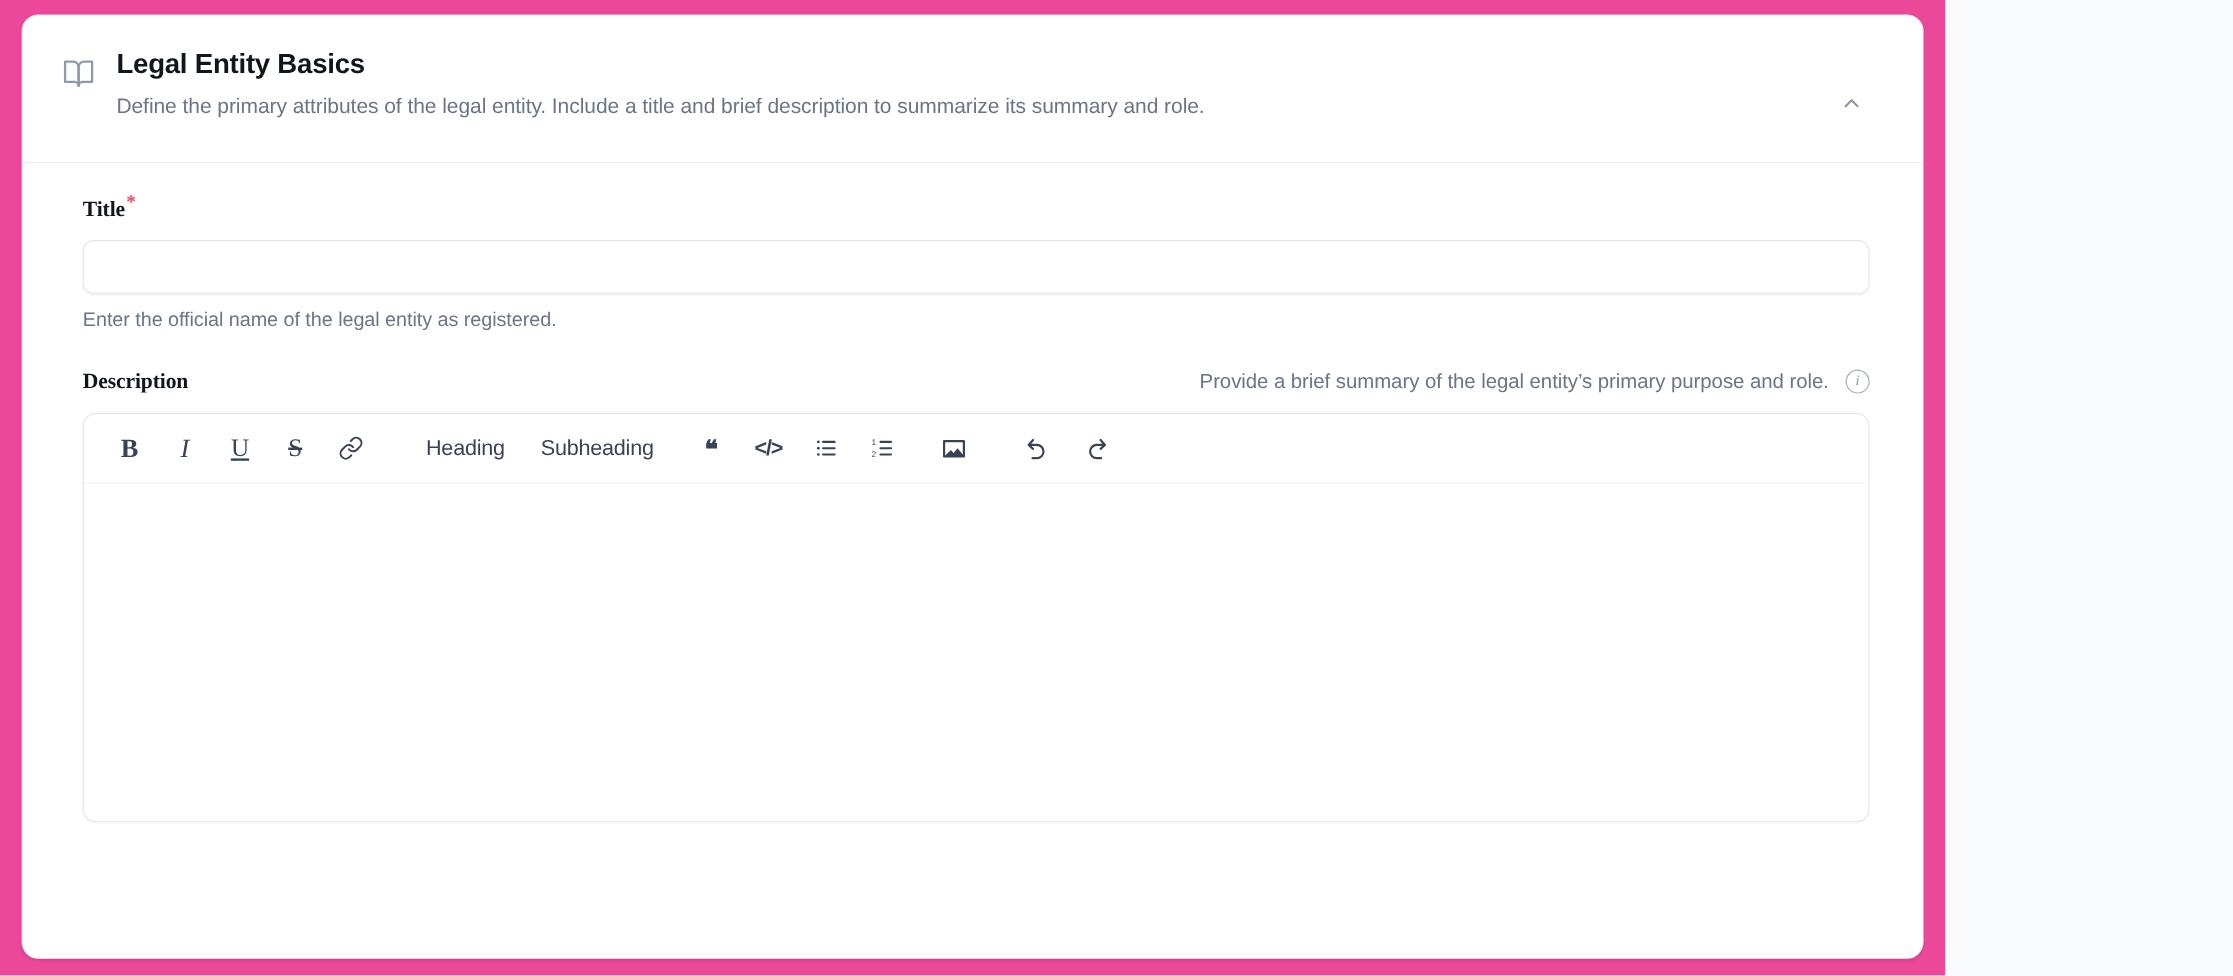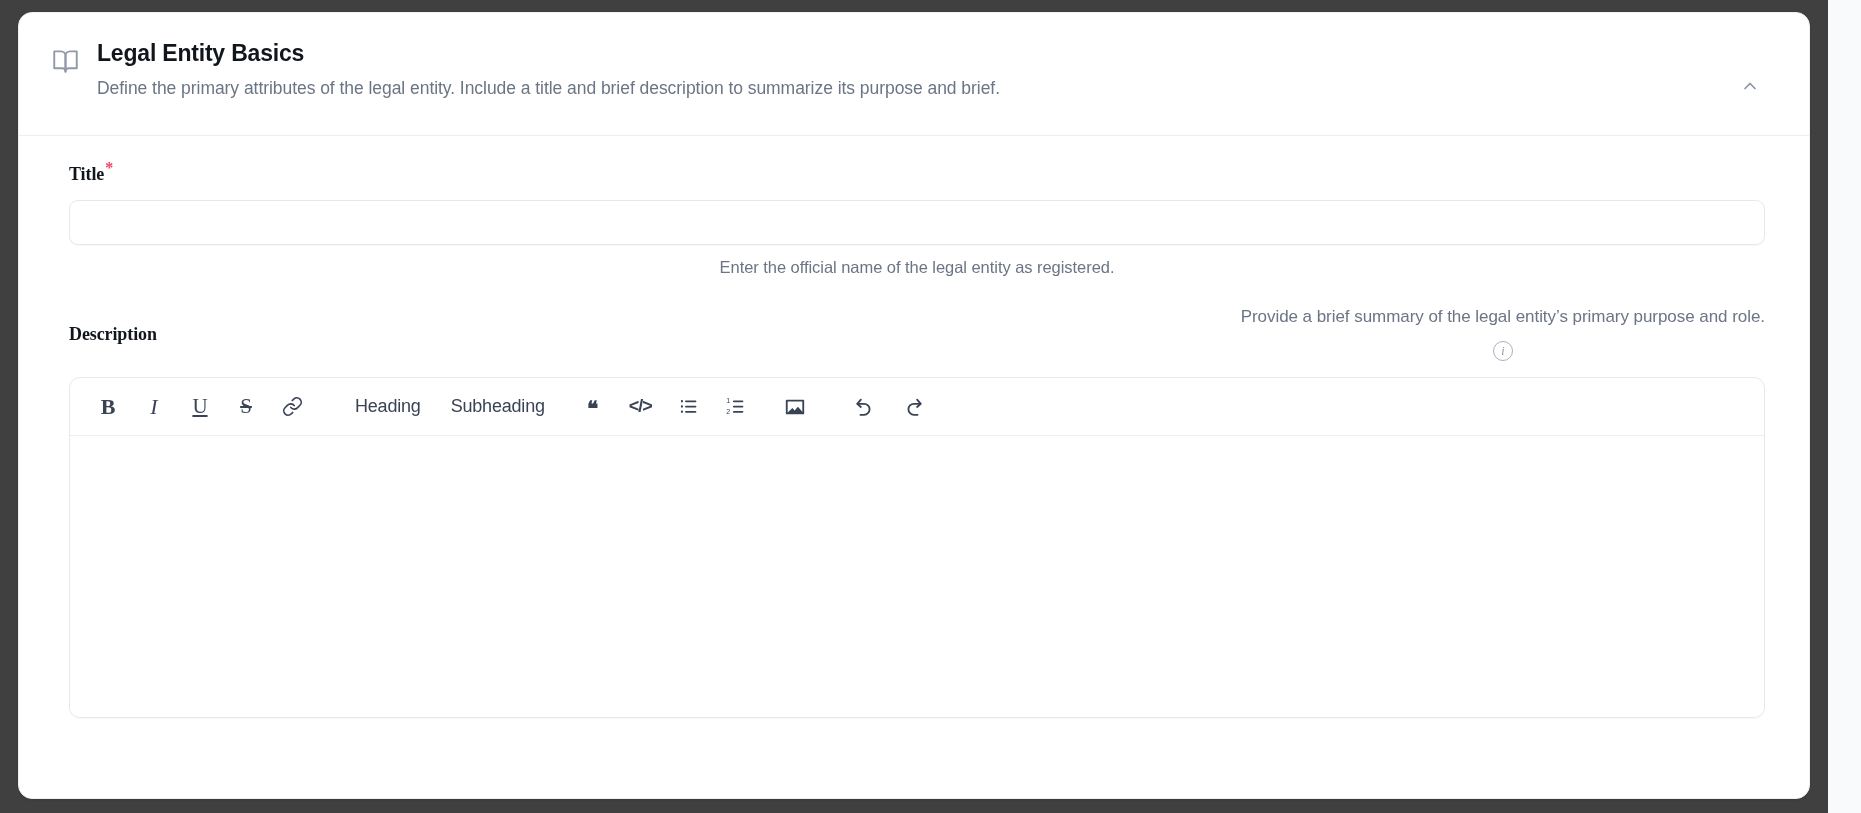--- a/index.html
+++ b/index.html
@@ -7,23 +7,23 @@
     margin: 0;
     padding: 0;
     width: 1861px;
     height: 813px;
     background: #f8fafc;
     font-family: "Liberation Sans", sans-serif;
     -webkit-font-smoothing: antialiased;
   }
 
   .page {
-    width: 1828px;
+    width: 1621px;
     height: 813px;
-    background: #404040;
+    background: #ec4899;
     padding: 12px 18px 14px 18px;
   }
 
   .card {
     background: #ffffff;
     border: 1px solid #eef0f3;
     border-radius: 14px;
     box-shadow: 0 1px 3px rgba(16,24,40,0.06), 0 1px 2px rgba(16,24,40,0.04);
     height: 787px;
     overflow: hidden;
@@ -120,34 +120,32 @@
     outline: none;
     box-shadow: 0 1px 1.5px rgba(16,24,40,0.04);
   }
   .text-input::placeholder { color: #a6adba; }
 
   .helper-text {
     font-size: 16.5px;
     color: #6b7585;
     margin-top: 13px;
     letter-spacing: -0.05px;
-    text-align: center;
   }
 
   .desc-row {
     display: flex;
     align-items: center;
     justify-content: space-between;
     margin-top: 30px;
   }
   .desc-hint-wrap {
     display: flex;
     align-items: center;
     gap: 14px;
-    flex-direction: column;
   }
   .desc-hint {
     font-size: 17px;
     color: #6b7585;
     letter-spacing: -0.05px;
   }
   .info-icon {
     width: 20px;
     height: 20px;
     border-radius: 50%;
@@ -245,21 +243,21 @@
 
     <div class="card-header">
       <span class="header-icon">
         <svg width="27" height="27" viewBox="0 0 24 24" fill="none" stroke="currentColor" stroke-width="1.7" stroke-linecap="round" stroke-linejoin="round">
           <path d="M2 3h6a4 4 0 0 1 4 4v14a3 3 0 0 0-3-3H2z"></path>
           <path d="M22 3h-6a4 4 0 0 0-4 4v14a3 3 0 0 1 3-3h7z"></path>
         </svg>
       </span>
       <div class="header-text">
         <h1 class="card-title">Legal Entity Basics</h1>
-        <p class="card-subtitle">Define the primary attributes of the legal entity. Include a title and brief description to summarize its purpose and brief.</p>
+        <p class="card-subtitle">Define the primary attributes of the legal entity. Include a title and brief description to summarize its summary and role.</p>
       </div>
       <button class="collapse-btn">
         <svg width="20" height="20" viewBox="0 0 24 24" fill="none" stroke="currentColor" stroke-width="2.1" stroke-linecap="round" stroke-linejoin="round">
           <polyline points="18 15 12 9 6 15"></polyline>
         </svg>
       </button>
     </div>
 
     <div class="card-body">
 

